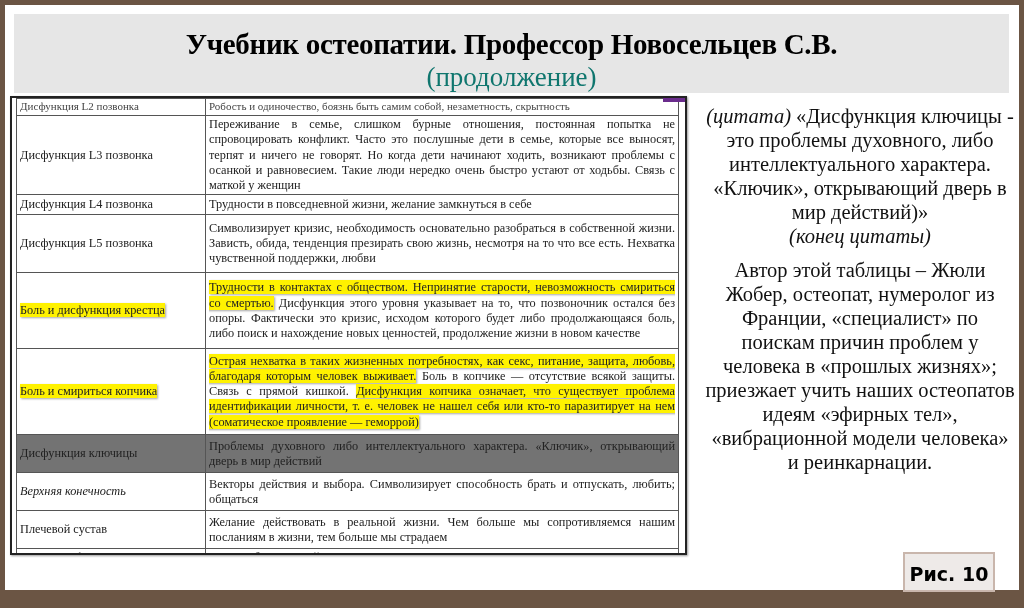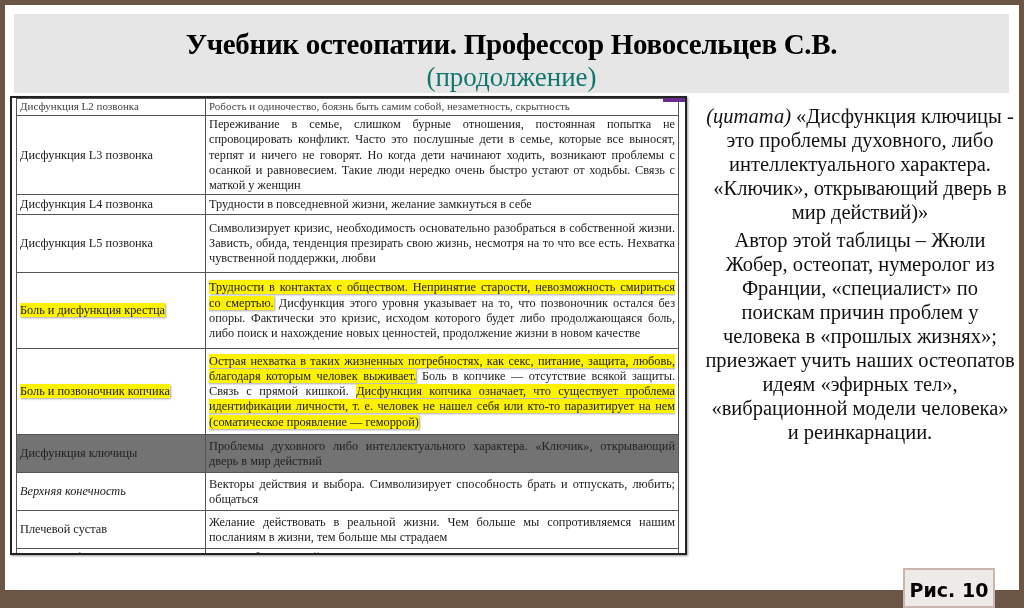--- a/index.html
+++ b/index.html
@@ -52,23 +52,23 @@
   .hl-cell { background: #737373; }
   .cut { height: 10px; overflow: hidden; }
   .cut td { line-height: 10px; font-size: 11px; color: #444; }
   .italic { font-style: italic; border-radius: 12px; }
   .right-text {
     position: absolute; left: 705px; top: 104px; width: 310px;
     font-family: "Liberation Serif", serif; font-size: 20.5px; line-height: 24px; color: #111;
   }
   .right-text p { margin: 0; text-align: center; }
   .right-text .quote-tag { font-style: italic; }
-  .right-text .p2 { margin-top: 4px; }
+  .right-text .p2 { margin-top: 10px; }
   .fig-badge {
-    position: absolute; left: 903px; top: 568px; width: 92px; height: 40px;
+    position: absolute; left: 903px; top: 552px; width: 92px; height: 40px;
     background: #eeeae8; border: 2px solid #c9b6ac;
     font-family: "DejaVu Sans", sans-serif; font-weight: bold; font-size: 19px;
     text-align: center; line-height: 40px; color: #000; box-sizing: border-box;
   }
 </style>
 </head>
 <body>
 
 <div class="slide">
   <div class="title-bar">
@@ -100,21 +100,21 @@
     <tr style="height:76px">
       <td class="c1">
         <span class="hl">Боль и дисфункция крестца</span>
       </td>
       <td class="c2">
         <span class="hl">Трудности в контактах с обществом. Непринятие старости, невозможность смириться со смертью.</span><span> Дисфункция этого уровня указывает на то, что позвоночник остался без опоры. Фактически это кризис, исходом которого будет либо продолжающаяся боль, либо поиск и нахождение новых ценностей, продолжение жизни в новом качестве</span>
       </td>
     </tr>
     <tr style="height:86px">
       <td class="c1">
-        <span class="hl">Боль и позвоночник копчика</span>
+        <span class="hl">Боль и смириться копчика</span>
       </td>
       <td class="c2">
         <span class="hl">Острая нехватка в таких жизненных потребностях, как секс, питание, защита, любовь, благодаря которым человек выживает.</span><span> Боль в копчике — отсутствие всякой защиты. Связь с прямой кишкой. </span><span class="hl">Дисфункция копчика означает, что существует проблема идентификации личности, т. е. человек не нашел себя или кто-то паразитирует на нем (соматическое проявление — геморрой)</span>
       </td>
     </tr>
     <tr class="hl-cell" style="height:38px">
       <td class="c1">Дисфункция ключицы</td>
       <td class="c2">Проблемы духовного либо интеллектуального характера. «Ключик», открывающий дверь в мир действий</td>
     </tr>
     <tr style="height:38px">
@@ -129,17 +129,18 @@
       <td class="c1" style="vertical-align:top">Боль и дисфункция плеча</td>
       <td class="c2" style="vertical-align:top">Неспособность к действию</td>
     </tr>
   </tbody>
     </table>
 </div>
 
 <div class="right-text">
   <p>
     <span class="quote-tag">(цитата)</span><span> «Дисфункция ключицы - это проблемы духовного, либо интеллектуального характера. «Ключик», открывающий дверь в мир действий)»</span><br>
+    <span class="quote-tag">(конец цитаты)</span>
   </p>
   <p class="p2">Автор этой таблицы – Жюли Жобер, остеопат, нумеролог из Франции, «специалист» по поискам причин проблем у человека в «прошлых жизнях»; приезжает учить наших остеопатов идеям «эфирных тел», «вибрационной модели человека» и реинкарнации.</p>
 </div>
 
 <div class="fig-badge">Рис. 10</div>
 
 </body></html>

